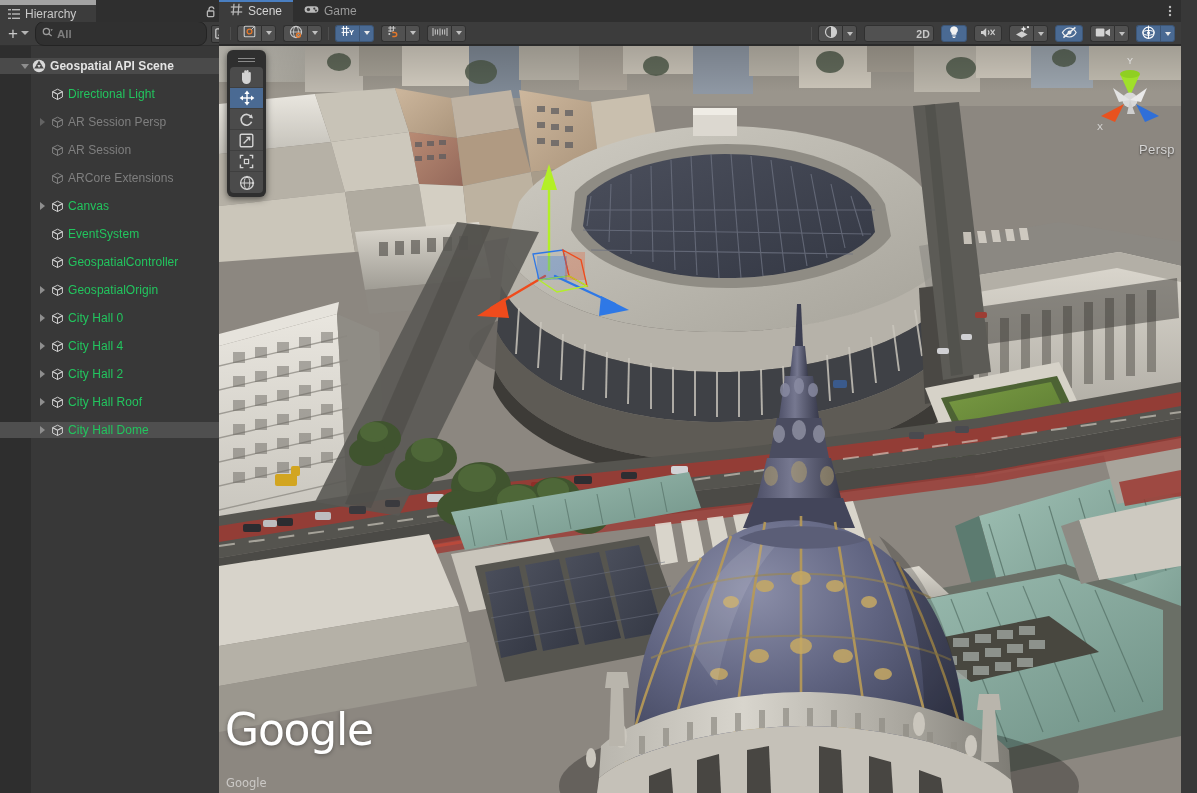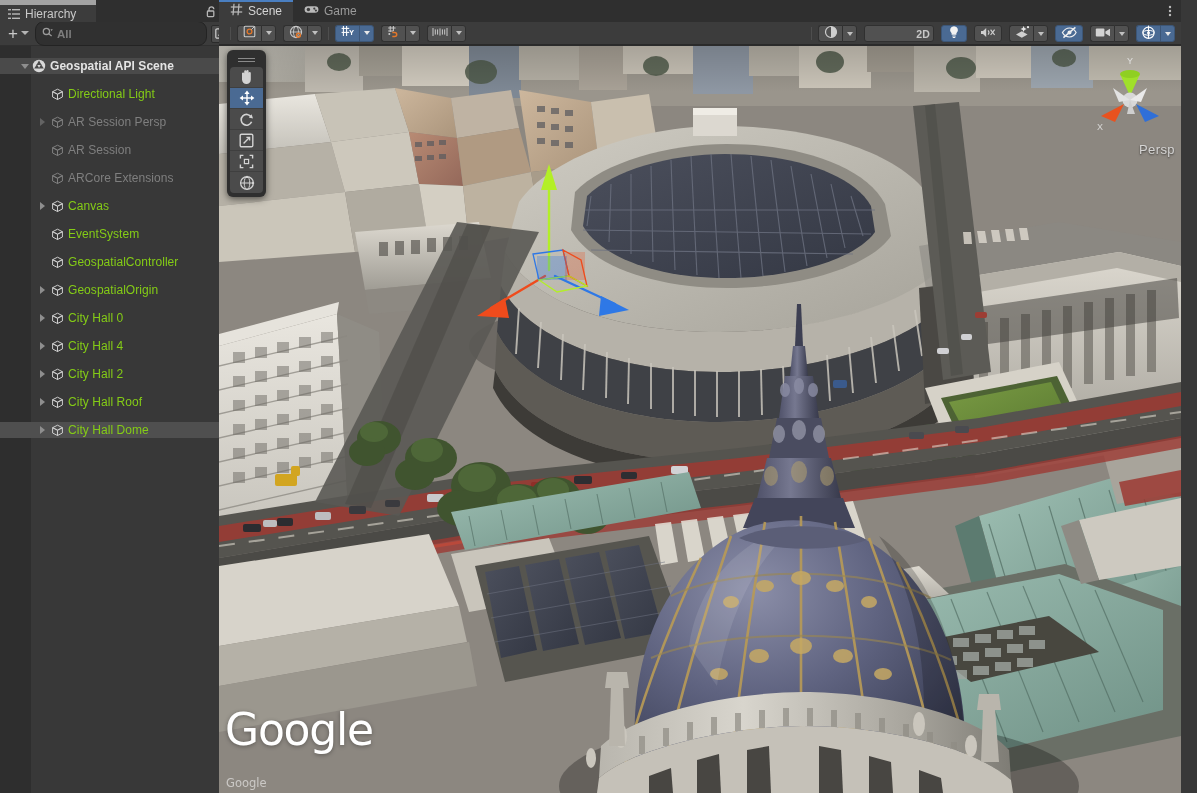--- a/index.html
+++ b/index.html
@@ -87,21 +87,21 @@
   .tri i {
     width: 0; height: 0; border-top: 4px solid transparent;
     border-bottom: 4px solid transparent; border-left: 5px solid #8e8e8e;
     display: block;
   }
   .tri.open i {
     border-left: 4px solid transparent; border-right: 4px solid transparent;
     border-top: 5px solid #8e8e8e; border-bottom: none;
   }
   .ricon { width: 16px; height: 16px; flex: none; display: flex; align-items: center; justify-content: center; }
-  .rlabel { font-size: 12px; color: #84cc16; padding-left: 3px; letter-spacing: 0.05px; }
+  .rlabel { font-size: 12px; color: #22c55e; padding-left: 3px; letter-spacing: 0.05px; }
   .row.dim .rlabel { color: #7f7f7f; }
   .row.dim .ricon svg { opacity: 0.48; }
   .row.dim .tri i { border-left-color: #636363; }
   .row.root .rlabel { color: #e4e4e4; font-weight: bold; }
   .row-kebab { position: absolute; right: 6px; top: 0; height: 16px; display: flex; align-items: center; }
 
   
   #scene {
     position: absolute; left: 219px; top: 0; width: 962px; height: 793px;
     background: #2b2b2b;

